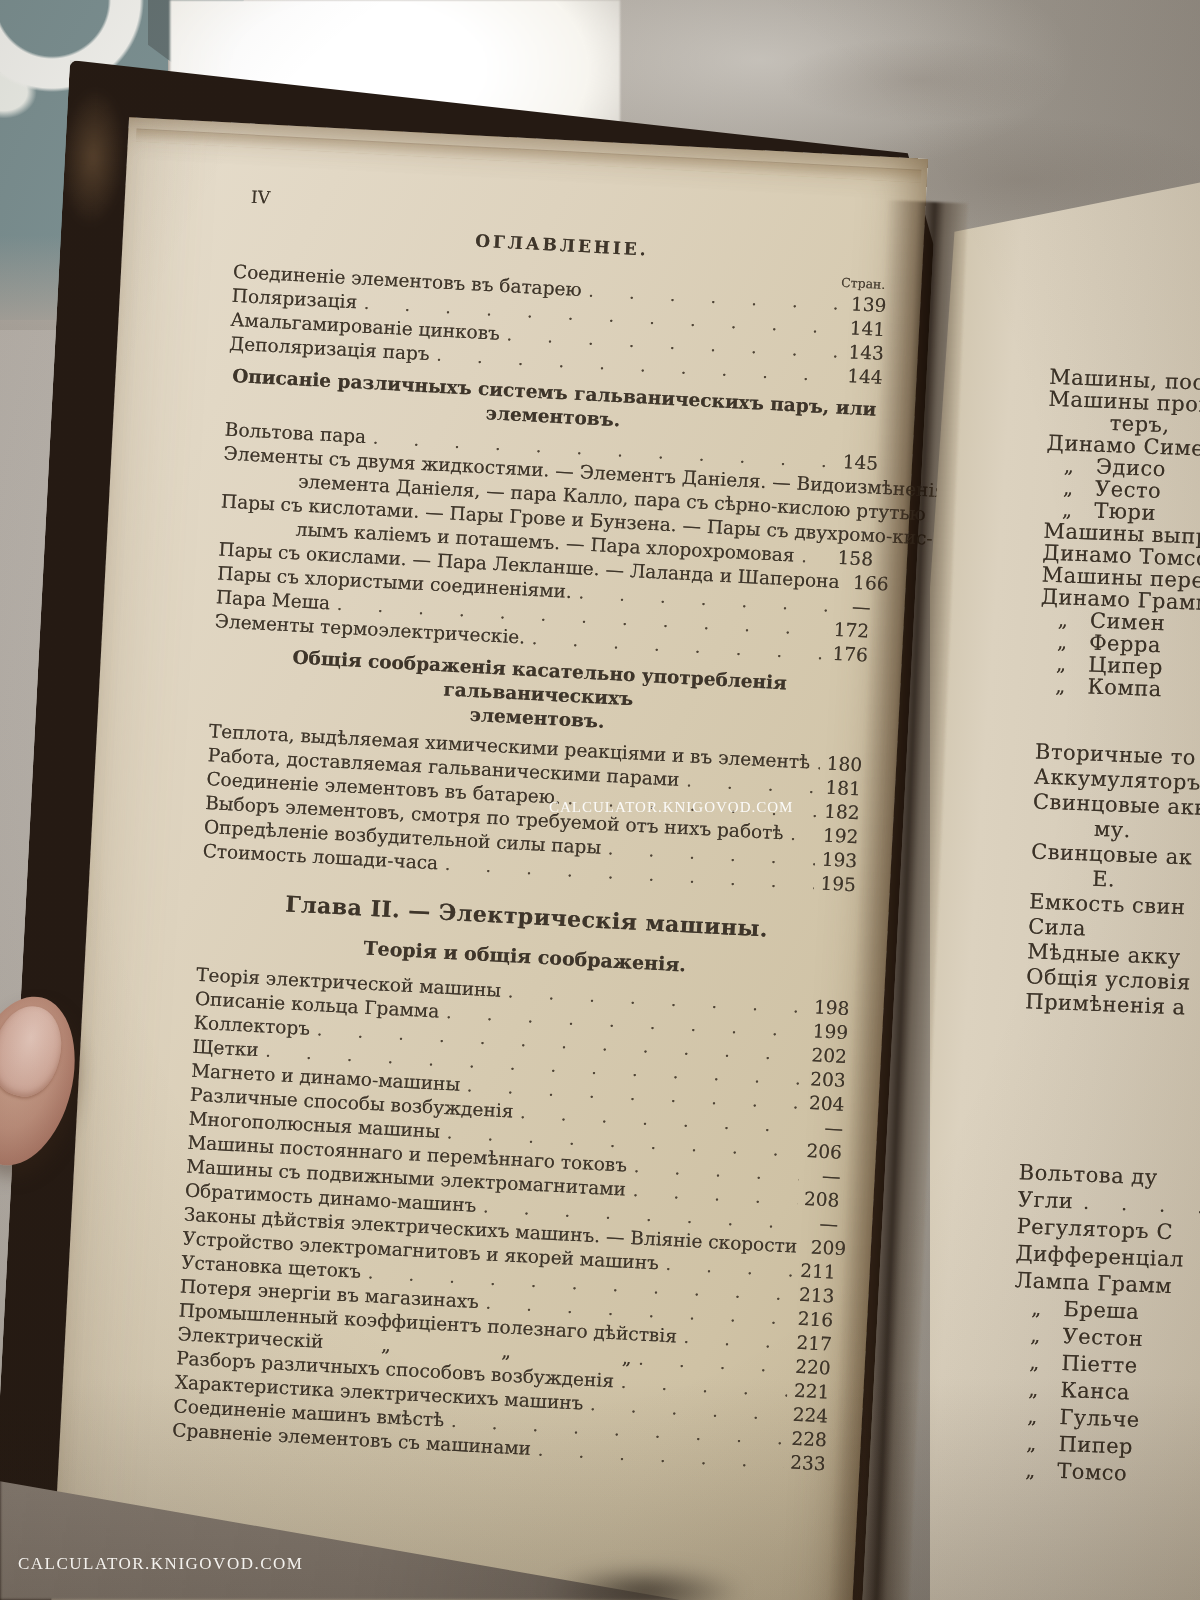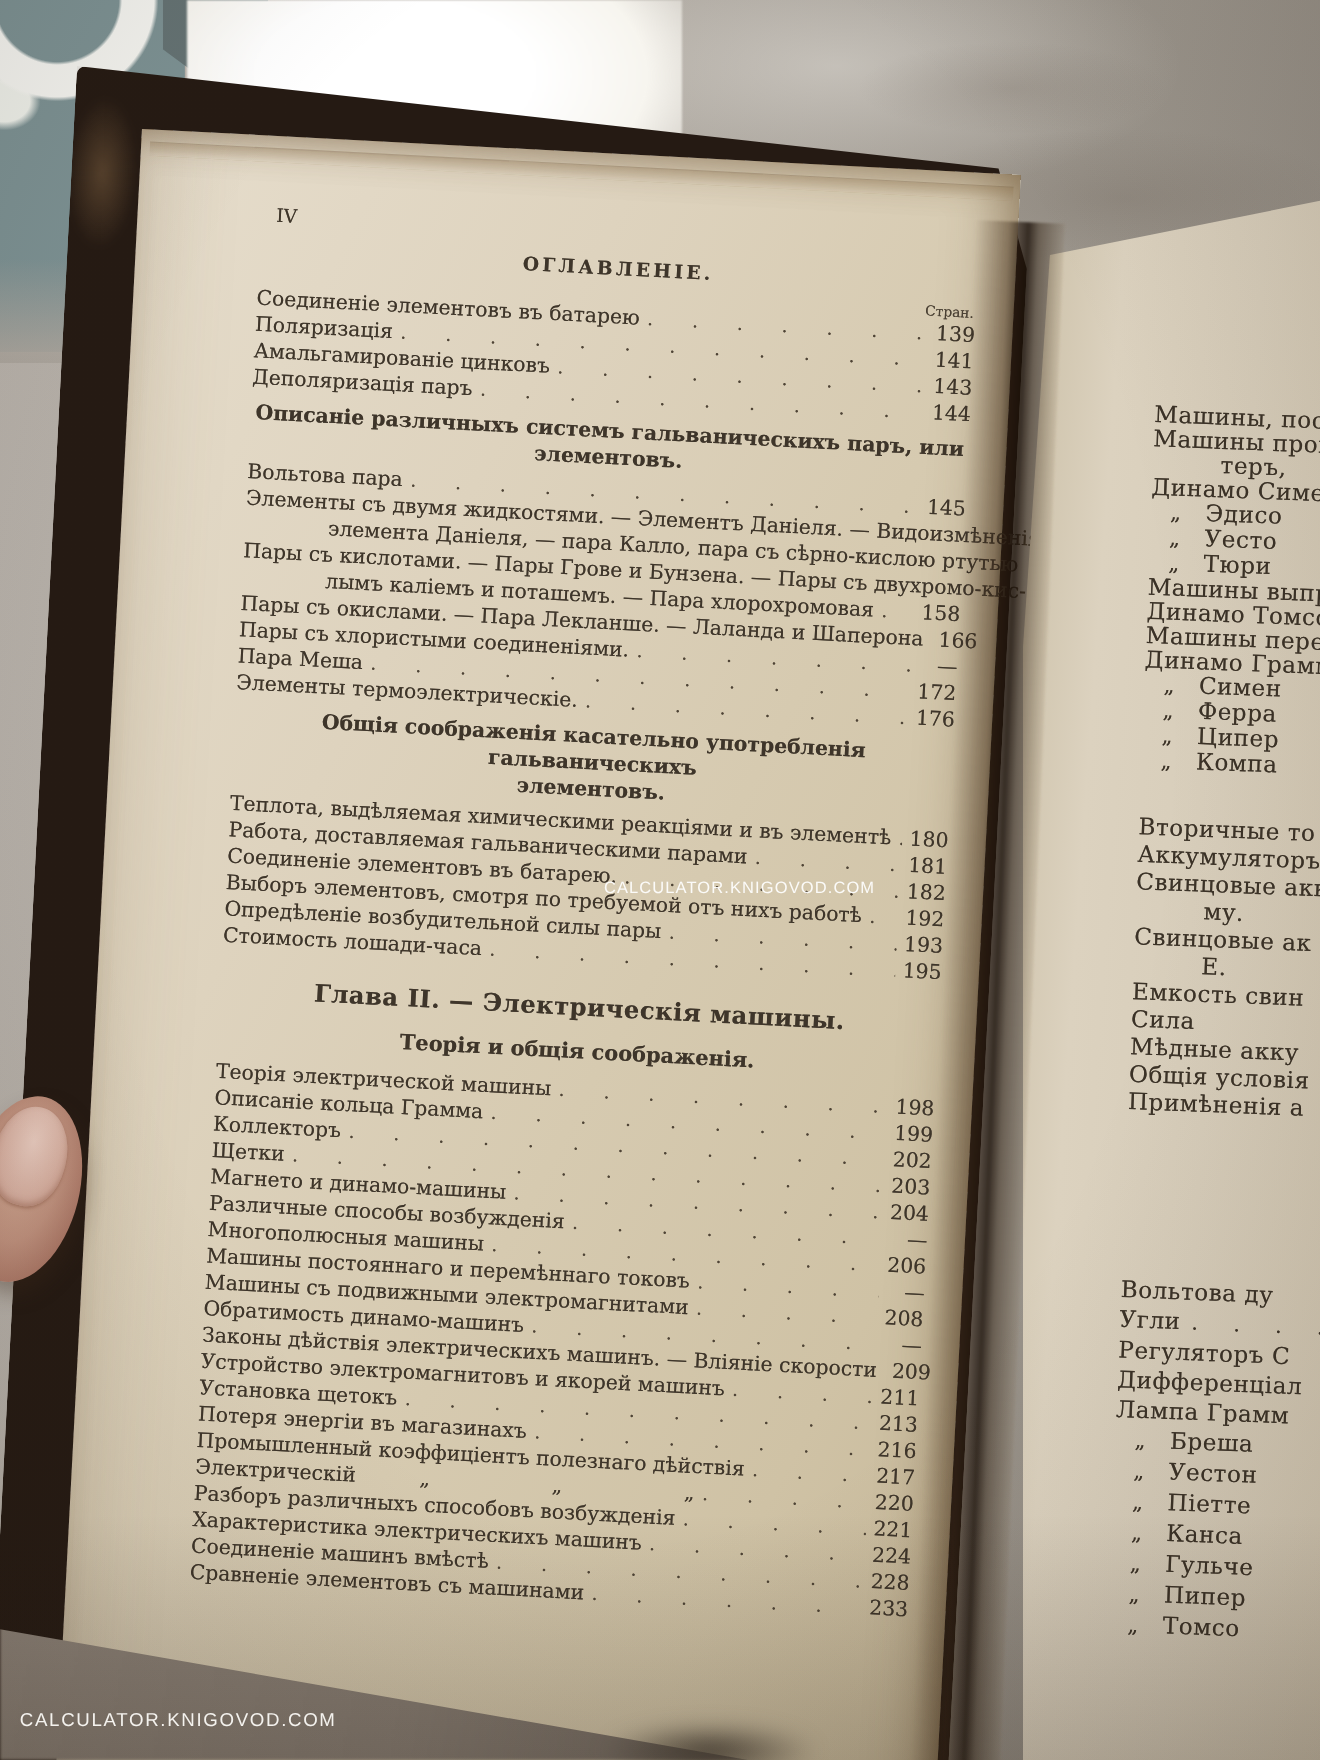--- a/index.html
+++ b/index.html
@@ -93,21 +93,21 @@
         background:radial-gradient(ellipse at 50% 35%, #e5c8bc, #d2aa9b 68%, #c09283);
         box-shadow:inset 0 -3px 6px rgba(150,100,80,.5), 0 2px 3px rgba(120,70,50,.4);}
   .floor{left:0;top:1468px;width:680px;height:132px;z-index:30;filter:blur(1.5px);
         clip-path:polygon(0 10%, 100% 100%, 0 100%);
         background:linear-gradient(100deg,#90867c 0%,#877d73 55%,#6f665d 100%);}
   .floor-blob{left:545px;top:1566px;width:200px;height:52px;z-index:31;filter:blur(9px);
         background:radial-gradient(#463e34, rgba(70,62,52,0) 70%);}
   .vignette{inset:0;z-index:35;pointer-events:none;
         background:radial-gradient(ellipse at 48% 42%, rgba(0,0,0,0) 55%, rgba(40,28,16,.14) 100%),
                    linear-gradient(180deg, rgba(0,0,0,0) 86%, rgba(35,25,15,.18) 100%);}
-  .wm{z-index:40;color:#ffffff;font-family:Liberation Sans, sans-serif;white-space:nowrap;}
+  .wm{z-index:40;color:#ffffff;font-family:Liberation Serif, serif;white-space:nowrap;}
   .wm-center{left:549px;top:799px;font-size:15px;letter-spacing:1px;opacity:.93;}
   .wm-bottom{left:18px;top:1554px;font-size:17px;letter-spacing:1.5px;color:#f4f2ee;}
 </style>
 </head>
 <body>
 
 <div class="abs wall"></div>
 <div class="abs bg-teal"></div>
 <div class="abs teal-fade"></div>
 <div class="abs bg-slate"></div>

